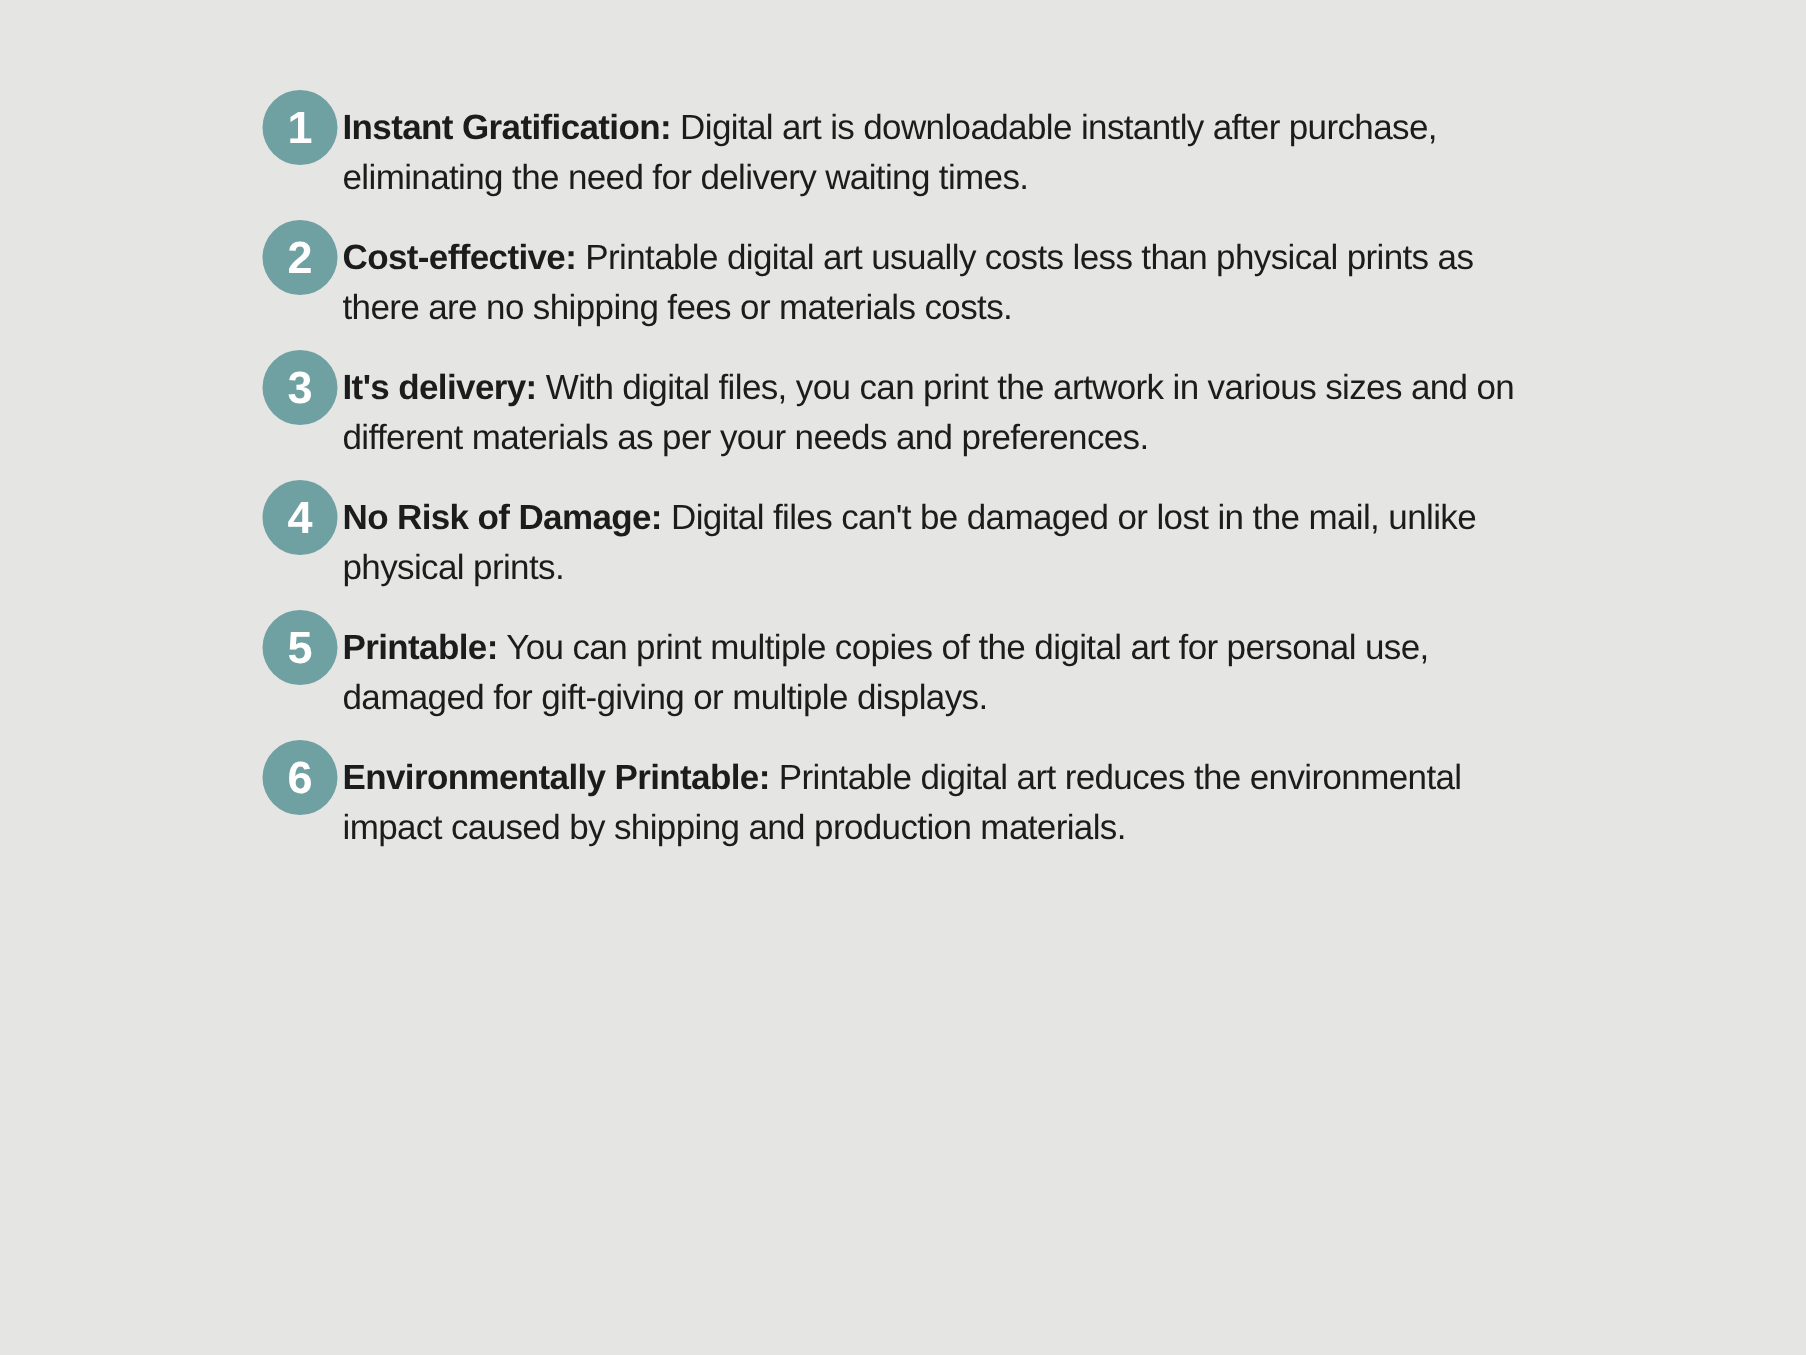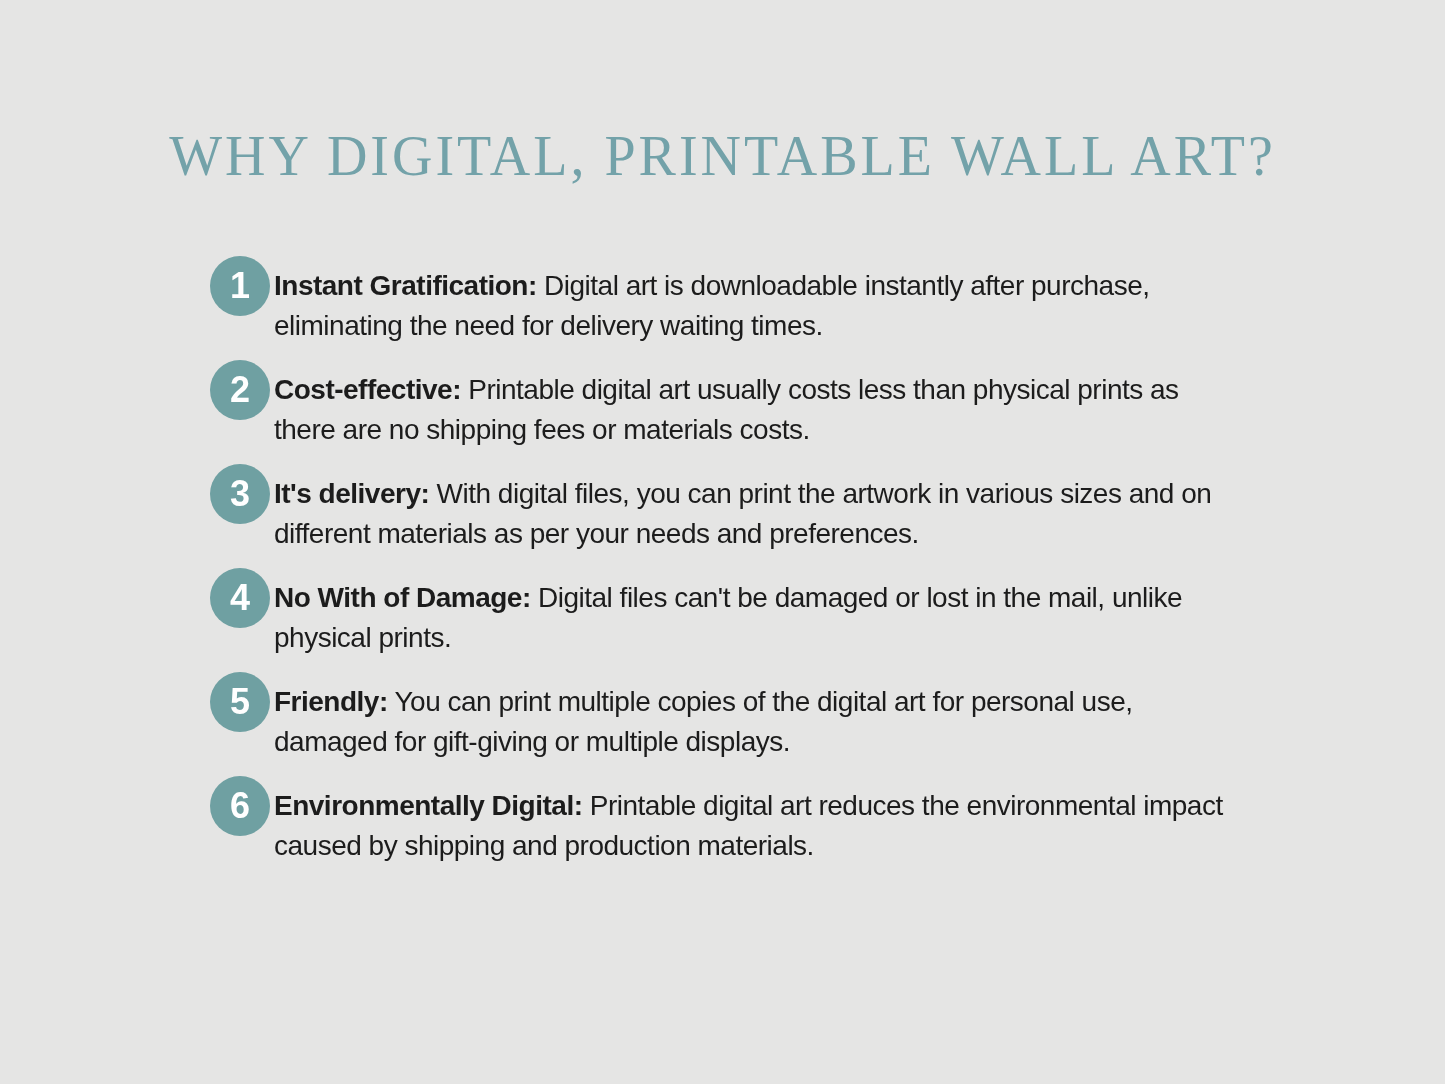--- a/index.html
+++ b/index.html
@@ -68,21 +68,20 @@
     color: var(--text-color);
   }
   .benefit-text b {
     font-weight: 700;
   }
 </style>
 </head>
 <body>
 
 <div class="poster">
-  <h1 class="poster-title">WHY DIGITAL, PRINTABLE WALL ART?</h1>
 
   <div class="benefits-list">
   <div class="benefit-item">
     <span class="number-badge">
       <span>1</span>
     </span>
     <p class="benefit-text"><b>Instant Gratification:</b> <span>Digital art is downloadable instantly after purchase, eliminating the need for delivery waiting times.</span></p>
   </div>
 
   <div class="benefit-item">
@@ -96,30 +95,30 @@
     <span class="number-badge">
       <span>3</span>
     </span>
     <p class="benefit-text"><b>It's delivery:</b> <span>With digital files, you can print the artwork in various sizes and on different materials as per your needs and preferences.</span></p>
   </div>
 
   <div class="benefit-item">
     <span class="number-badge">
       <span>4</span>
     </span>
-    <p class="benefit-text"><b>No With of Damage:</b> <span>Digital files can't be damaged or lost in the mail, unlike physical prints.</span></p>
+    <p class="benefit-text"><b>No Risk of Damage:</b> <span>Digital files can't be damaged or lost in the mail, unlike physical prints.</span></p>
   </div>
 
   <div class="benefit-item">
     <span class="number-badge">
       <span>5</span>
     </span>
-    <p class="benefit-text"><b>Friendly:</b> <span>You can print multiple copies of the digital art for personal use, damaged for gift-giving or multiple displays.</span></p>
+    <p class="benefit-text"><b>Printable:</b> <span>You can print multiple copies of the digital art for personal use, damaged for gift-giving or multiple displays.</span></p>
   </div>
 
   <div class="benefit-item">
     <span class="number-badge">
       <span>6</span>
     </span>
-    <p class="benefit-text"><b>Environmentally Digital:</b> <span>Printable digital art reduces the environmental impact caused by shipping and production materials.</span></p>
+    <p class="benefit-text"><b>Environmentally Printable:</b> <span>Printable digital art reduces the environmental impact caused by shipping and production materials.</span></p>
   </div>
 </div>
 </div>
 
 </body></html>

